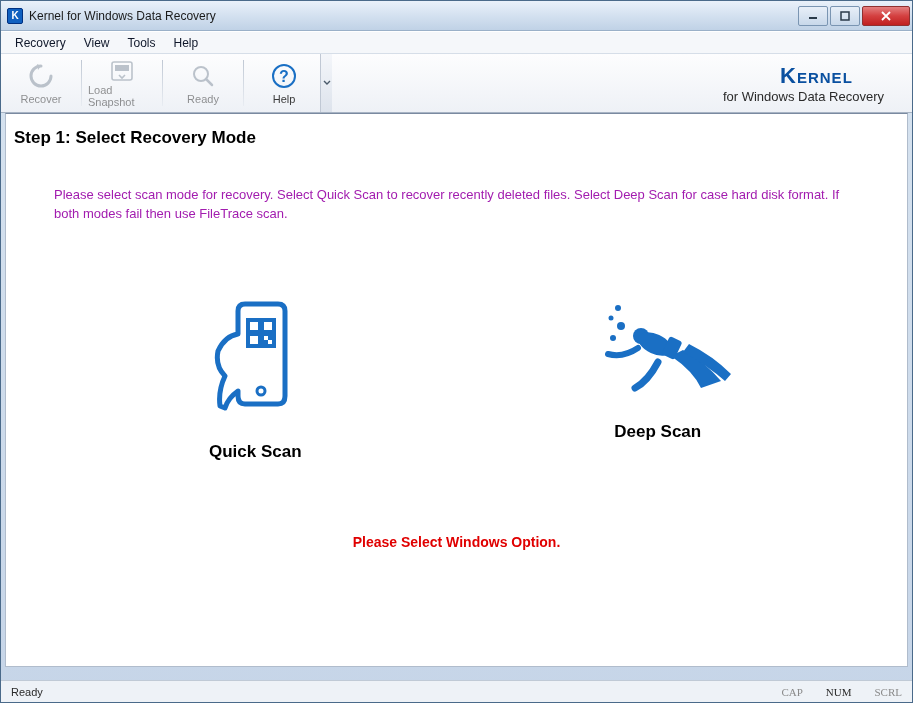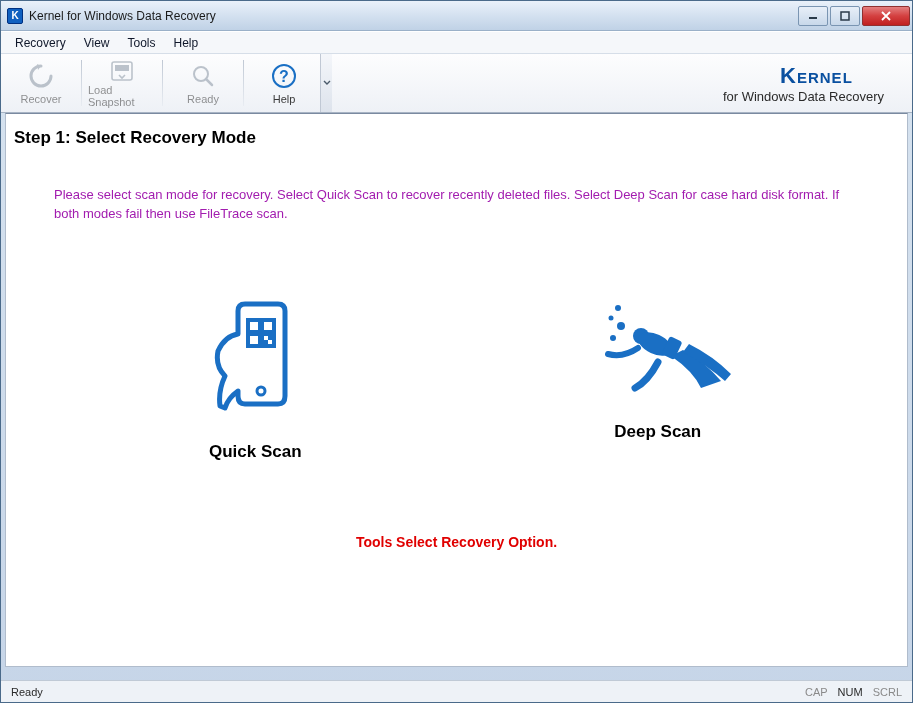--- a/index.html
+++ b/index.html
@@ -179,21 +179,21 @@
   background: #eef2f7;
   border-top: 1px solid #c0cad6;
   display: flex;
   align-items: center;
   padding: 0 10px;
   font-size: 11px;
   color: #2a2a2a;
   margin-top: 13px;
 }
 .status-left { flex: 1; }
-.status-right { display: flex; gap: 10px; }
+.status-right { display: flex; gap: 23px; font-family: Liberation Serif, serif; }
 .status-ind.dim { color: #8a8a8a; }
 .tb-overflow {
   width: 12px;
   display: flex;
   align-items: center;
   justify-content: center;
   background: linear-gradient(to bottom, #f4f6fa, #dde3ec);
   border-left: 1px solid #c0c8d4;
   cursor: pointer;
 }
@@ -310,21 +310,21 @@
           <path d="M88 60 Q110 75 118 92 L138 85 Q122 66 100 54 Z" fill="#1a6fc4"></path>
           <path d="M100 56 Q125 70 142 85 L148 78 Q130 60 106 48 Z" fill="#1a6fc4"></path>
           <path d="M75 66 Q65 85 52 92" fill="none" stroke="#1a6fc4" stroke-width="7" stroke-linecap="round"></path>
         </svg>
         <div class="opt-label">Deep Scan</div>
       </div>
 
 
     </div>
 
-    <div class="prompt">Tools Select Recovery Option.</div>
+    <div class="prompt">Please Select Windows Option.</div>
   </div>
 
   <div class="statusbar">
     <div class="status-left">Ready</div>
     <div class="status-right">
       <span class="status-ind dim">CAP</span>
       <span class="status-ind">NUM</span>
       <span class="status-ind dim">SCRL</span>
     </div>
   </div>

